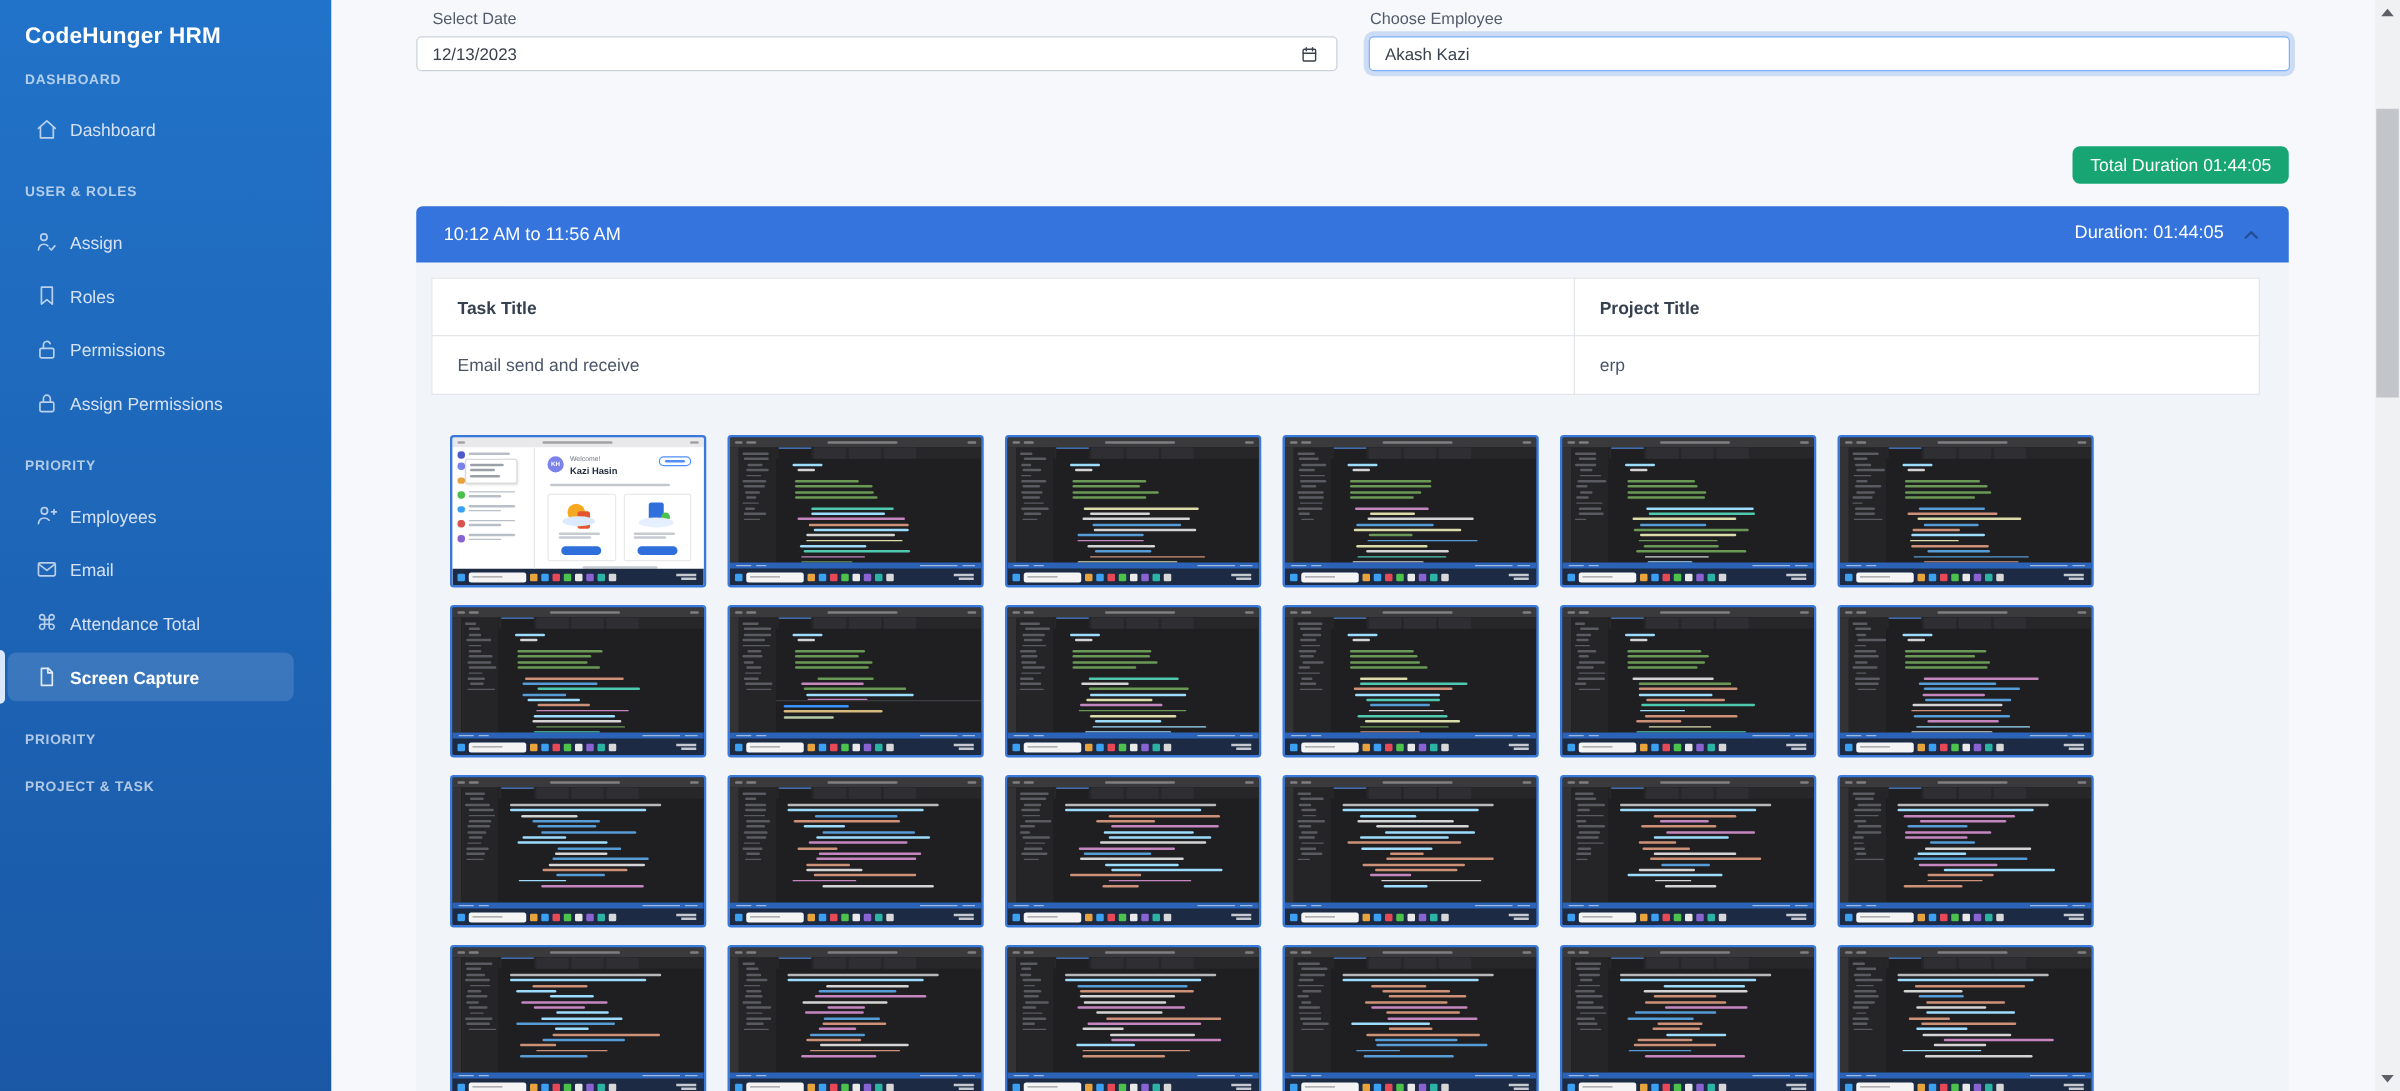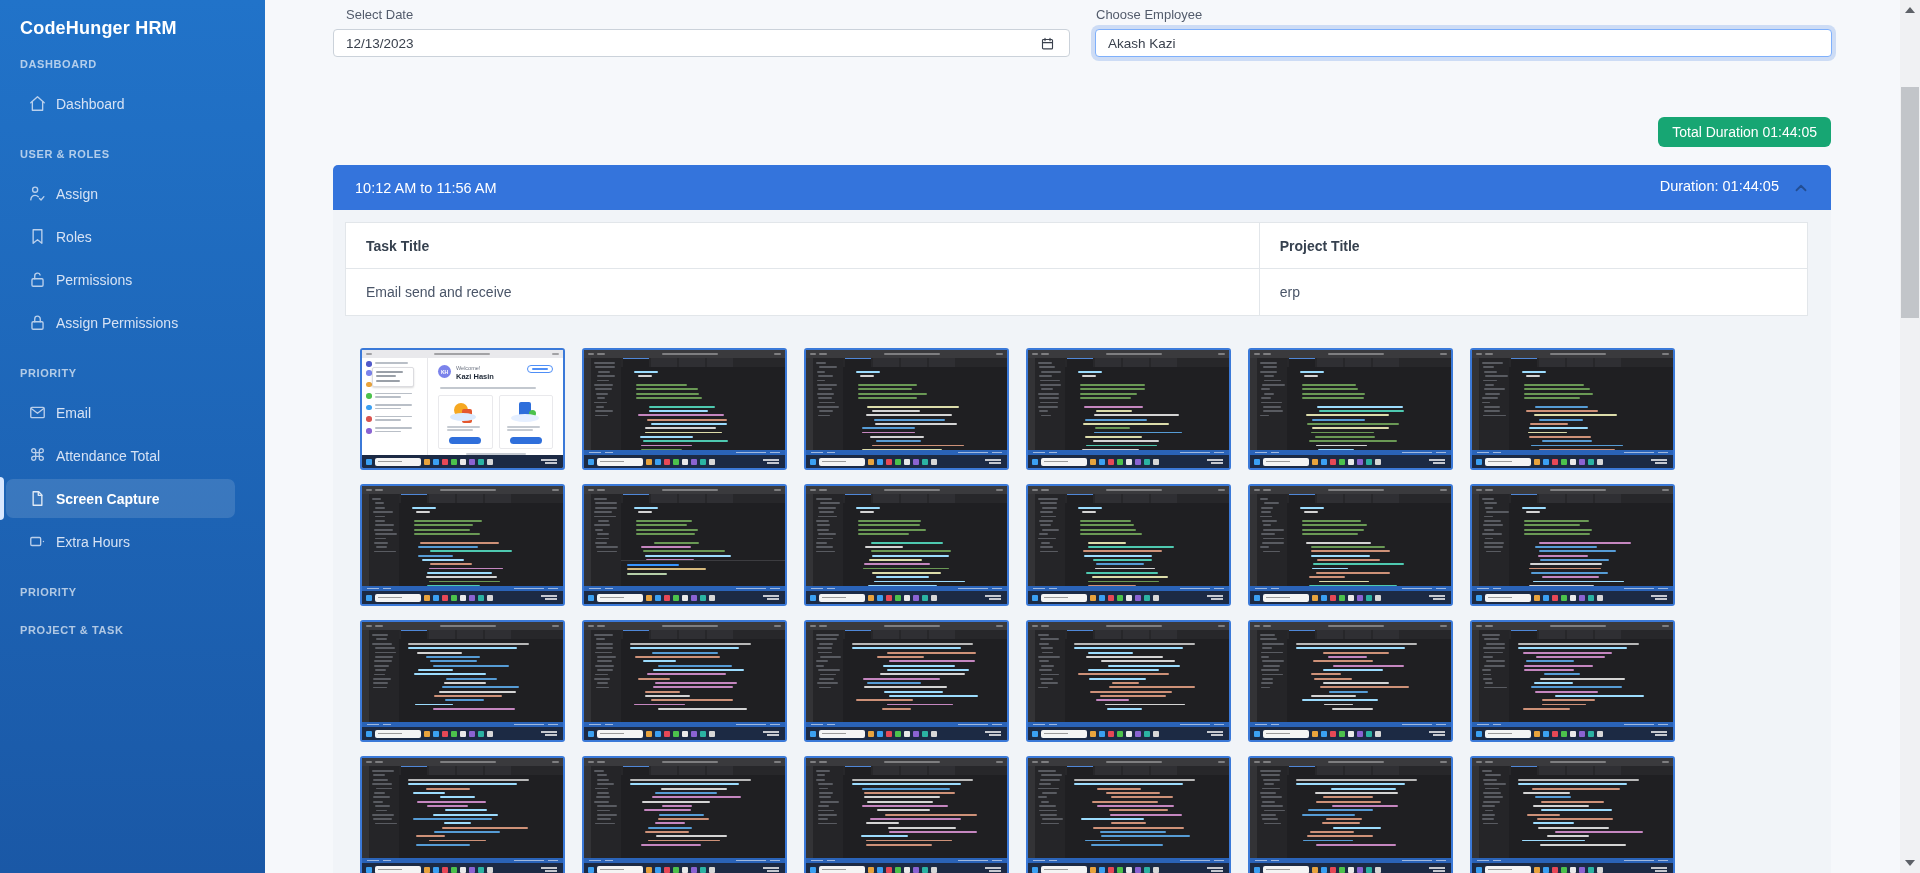--- a/index.html
+++ b/index.html
@@ -186,20 +186,30 @@
               </svg>
             </span>
             <span>Assign Permissions</span>
           </a>
         </div>
         <div class="nav-header">PRIORITY</div>
         <div class="nav-items">
           <a class="nav-item">
             <span class="nav-icon">
               <svg viewBox="0 0 24 24">
+                <circle cx="9.5" cy="7.2" r="3.2"></circle>
+                <path d="M3.5 20c.5-3.6 2.9-5.6 6-5.6 2 0 3.7.8 4.8 2.2"></path>
+                <path d="M16.8 8.2h4.8M19.2 5.8v4.8"></path>
+              </svg>
+            </span>
+            <span>Employees</span>
+          </a>
+          <a class="nav-item">
+            <span class="nav-icon">
+              <svg viewBox="0 0 24 24">
                 <rect x="3.5" y="5.5" width="17" height="13" rx="1.5"></rect>
                 <path d="m4.5 7.2 7.5 5.8 7.5-5.8"></path>
               </svg>
             </span>
             <span>Email</span>
           </a>
           <a class="nav-item">
             <span class="nav-icon">
               <span class="glyph">⌘</span>
             </span>
@@ -208,29 +218,20 @@
           <a class="nav-item active">
             <span class="row-bg"></span>
             <span class="edge"></span>
             <span class="nav-icon">
               <svg viewBox="0 0 24 24">
                 <path d="M6.5 3.5h7l4 4v13h-11z"></path>
                 <path d="M13 3.5V8h4.5"></path>
               </svg>
             </span>
             <span>Screen Capture</span>
-          </a>
-          <a class="nav-item">
-            <span class="nav-icon">
-              <svg viewBox="0 0 24 24">
-                <rect x="3.5" y="7" width="12.5" height="10" rx="1.5"></rect>
-                <path d="M19.5 12h.01"></path>
-              </svg>
-            </span>
-            <span>Extra Hours</span>
           </a>
         </div>
         <div class="nav-header">PRIORITY</div>
         <div class="nav-header">PROJECT &amp; TASK</div>
       </nav>
   </aside>
 
   <label class="fld-label" style="left:346px; top:7px;">Select Date</label>
   <input class="fld" style="left: 333px; top: 29px;" value="12/13/2023">
   <span class="cal-ico" style="left:1040px; top:36px;">

